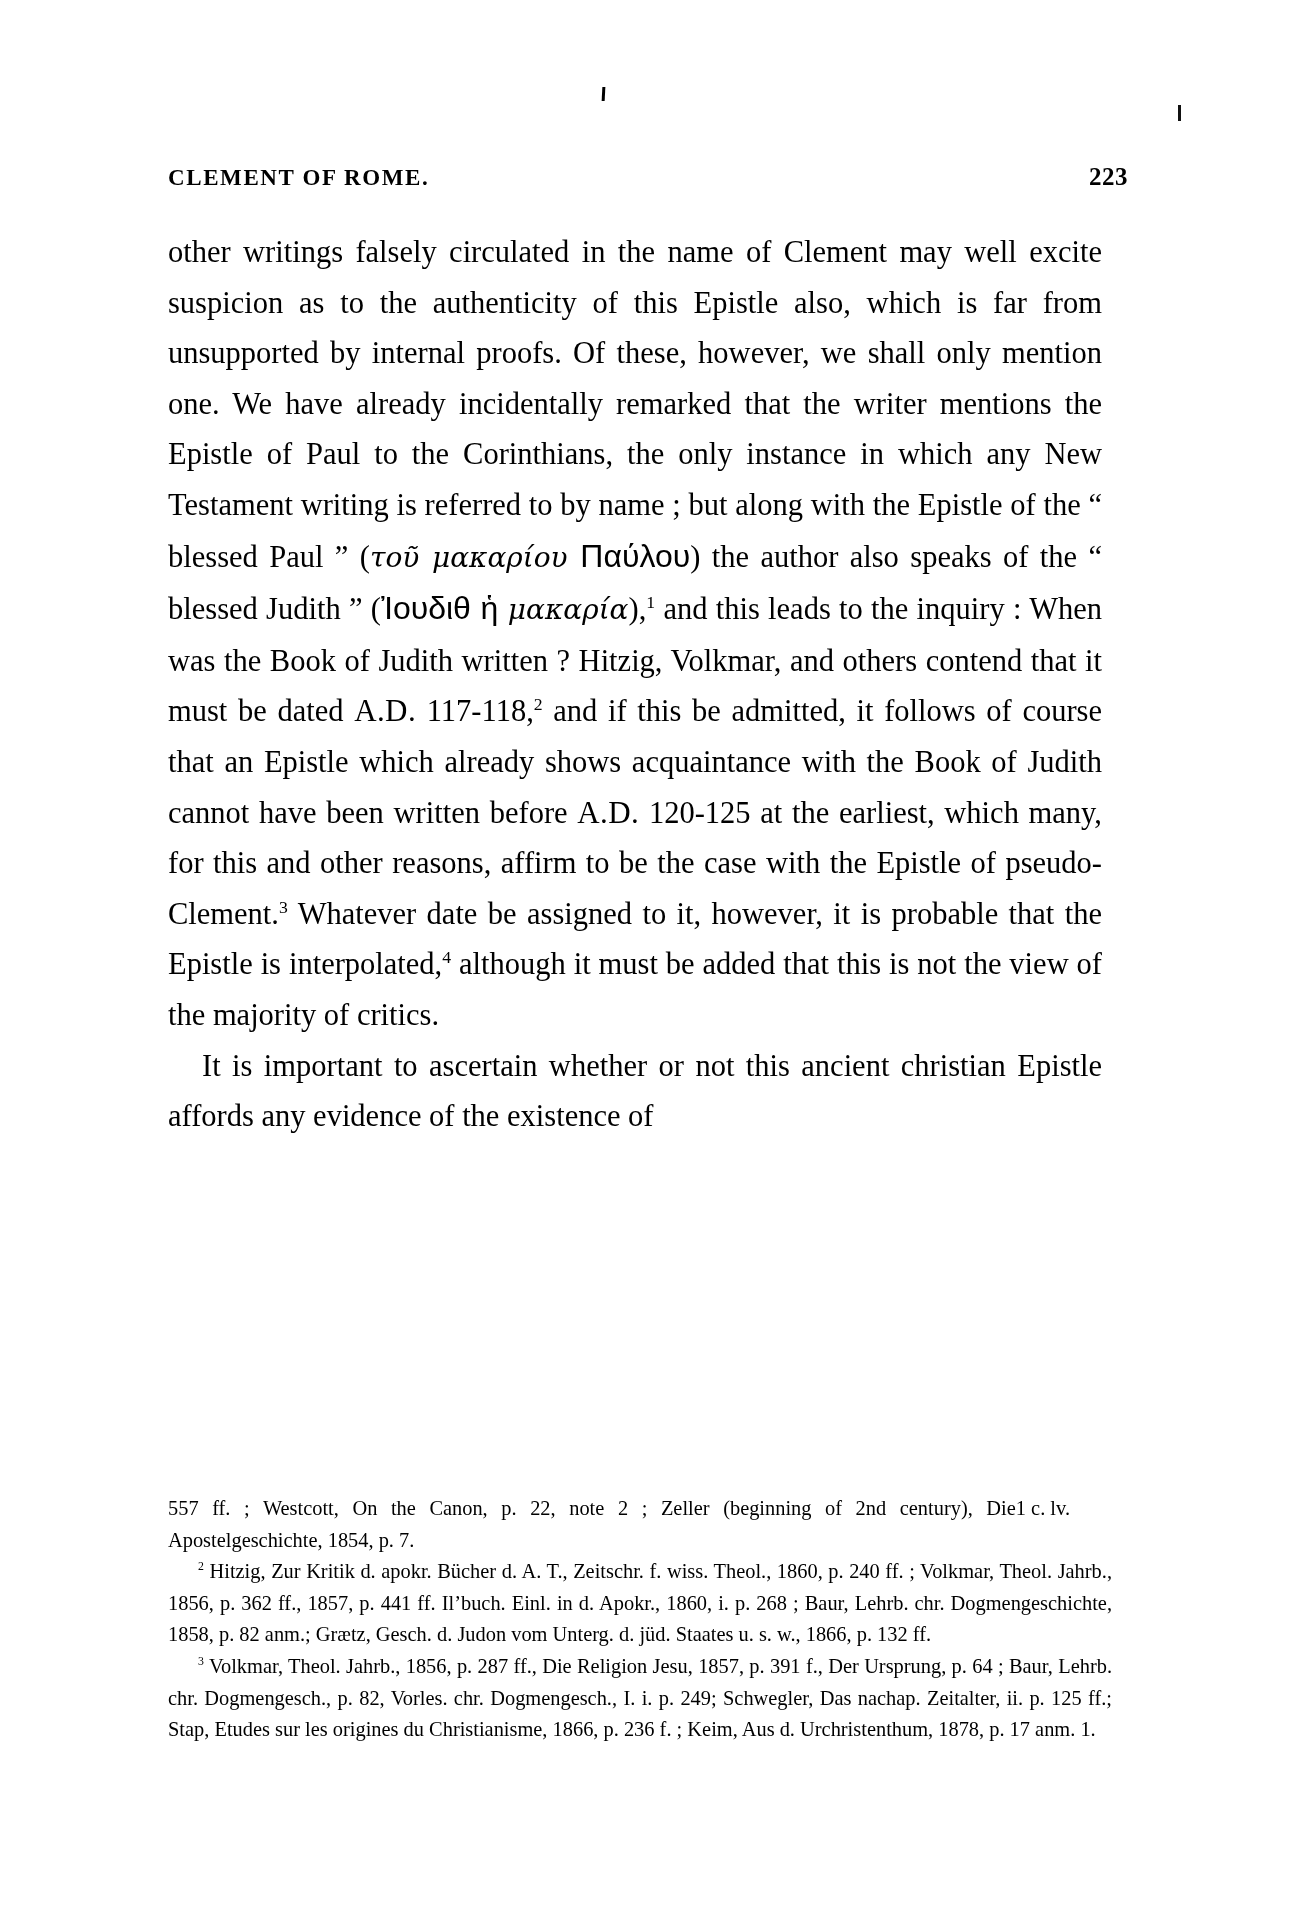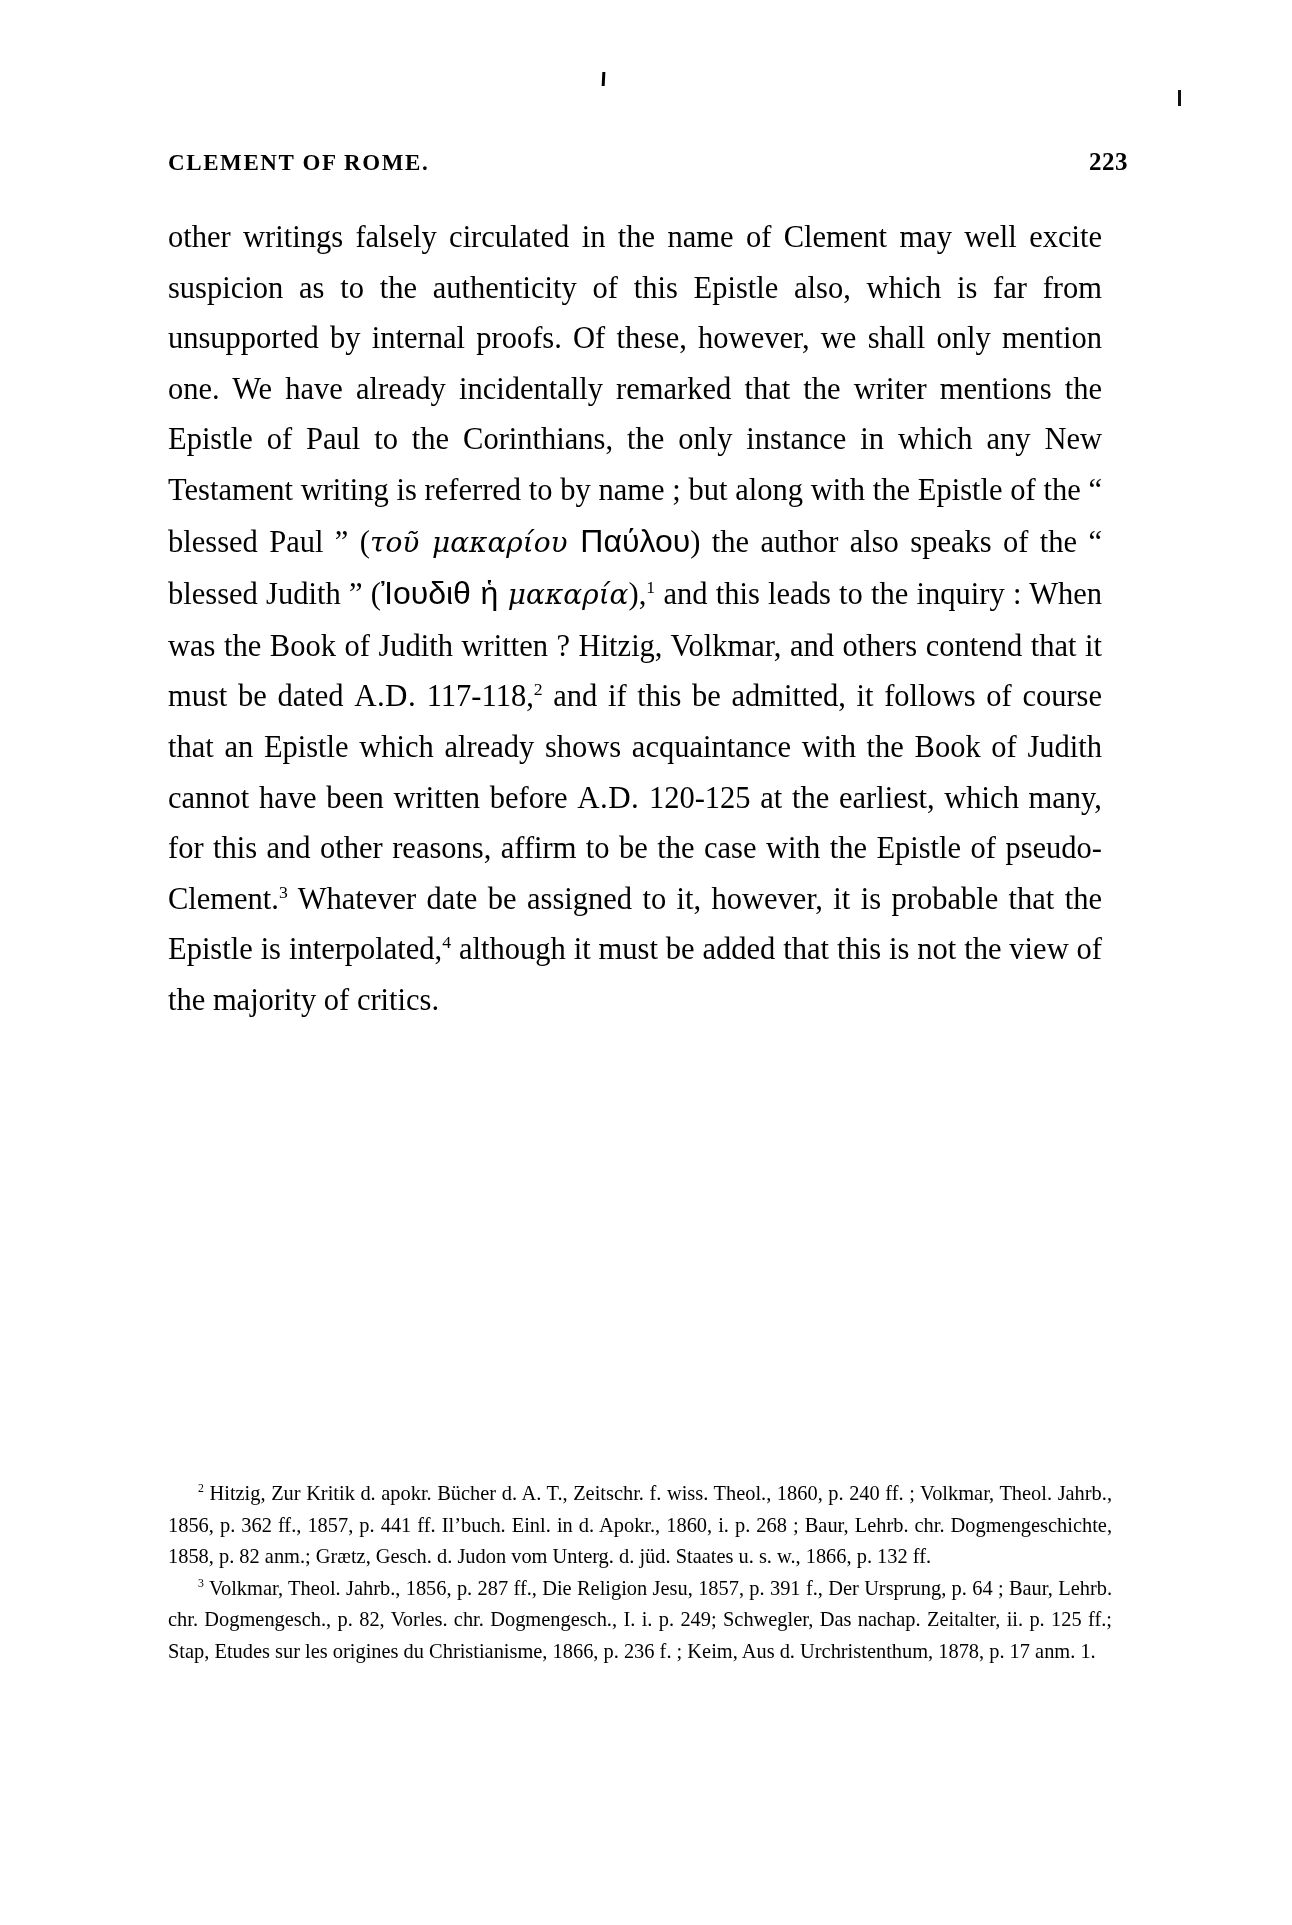--- a/index.html
+++ b/index.html
@@ -10,21 +10,21 @@
   body {
     width: 1292px;
     height: 1925px;
     position: relative;
     font-family: "Liberation Serif", serif;
     color: #000000;
     overflow: hidden;
   }
   .page {
     position: absolute;
-    left: 0; top: 0;
+    left: 0; top: 15px;
     width: 1292px;
     height: 1511px;
   }
   .top-tick {
     position: absolute;
     left: 602px;
     top: 72px;
     width: 3px;
     height: 14px;
     background: #000;
@@ -132,25 +132,32 @@
     <div class="header-title">CLEMENT OF ROME.</div>
     <div class="header-page">223</div>
   </div>
 
   <div class="body-text">
 
     <p>
       <span>other writings falsely circulated in the name of Clement may well excite suspicion as to the authenticity of this Epistle also, which is far from unsupported by internal proofs.  Of these, however, we shall only mention one. We have already incidentally remarked that the writer mentions the Epistle of Paul to the Corinthians, the only instance in which any New Testament writing is referred to by name ; but along with the Epistle of the “ blessed Paul ” (</span><span class="grk">τοῦ μακαρίου </span><span class="grk-up">Παύλου</span><span>) the author also speaks of the “ blessed Judith ” (</span><span class="grk-up">Ἰουδιθ ἡ </span><span class="grk">μακαρία</span><span>),</span><sup>1</sup><span> and this leads to the inquiry : When was the Book of Judith written ?   Hitzig, Volkmar, and others contend that it must be dated </span><span class="sc nowrap">A.D.</span><span> 117-118,</span><sup>2</sup><span> and if this be admitted, it follows of course that an Epistle which already shows acquaintance with the Book of Judith cannot have been written before </span><span class="sc nowrap">A.D.</span><span> 120-125 at the earliest, which many, for this and other reasons, affirm to be the case with the Epistle of pseudo-Clement.</span><sup>3</sup><span>   Whatever date be assigned to it, however, it is probable that the Epistle is interpolated,</span><sup>4</sup><span> although it must be added that this is not the view of the majority of critics.</span>
     </p>
 
+    <p class="indent">
+      <span>It is important to ascertain whether or not this ancient christian Epistle affords any evidence of the existence of</span>
+    </p>
 
   </div>
 
   <div class="notes">
 
+    <p class="note-firstline">
+      <span>557 ff. ; Westcott, On the Canon, p. 22, note 2 ; Zeller (beginning of 2nd century), Die Apostelgeschichte, 1854, p. 7.</span>
+      <span class="right-marker">1 c. lv.</span>
+    </p>
 
     <p class="ind">
       <sup>2</sup>
       <span>Hitzig, Zur Kritik d. apokr. Bücher d. A. T., Zeitschr. f. wiss. Theol., 1860, p. 240 ff. ; Volkmar, Theol. Jahrb., 1856, p. 362 ff., 1857, p. 441 ff. Il’buch. Einl. in d. Apokr., 1860, i. p. 268 ; Baur, Lehrb. chr. Dogmengeschichte, 1858, p. 82 anm.; Grætz, Gesch. d. Judon vom Unterg. d. jüd. Staates u. s. w., 1866, p. 132 ff.</span>
     </p>
 
     <p class="ind">
       <sup>3</sup>
       <span>Volkmar, Theol. Jahrb., 1856, p. 287 ff., Die Religion Jesu, 1857, p. 391 f., Der Ursprung, p. 64 ; Baur, Lehrb. chr. Dogmengesch., p. 82, Vorles. chr. Dogmengesch., I. i. p. 249; Schwegler, Das nachap. Zeitalter, ii. p. 125 ff.; Stap, Etudes sur les origines du Christianisme, 1866, p. 236 f. ; Keim, Aus d. Urchristenthum, 1878, p. 17 anm. 1.</span>
     </p>

